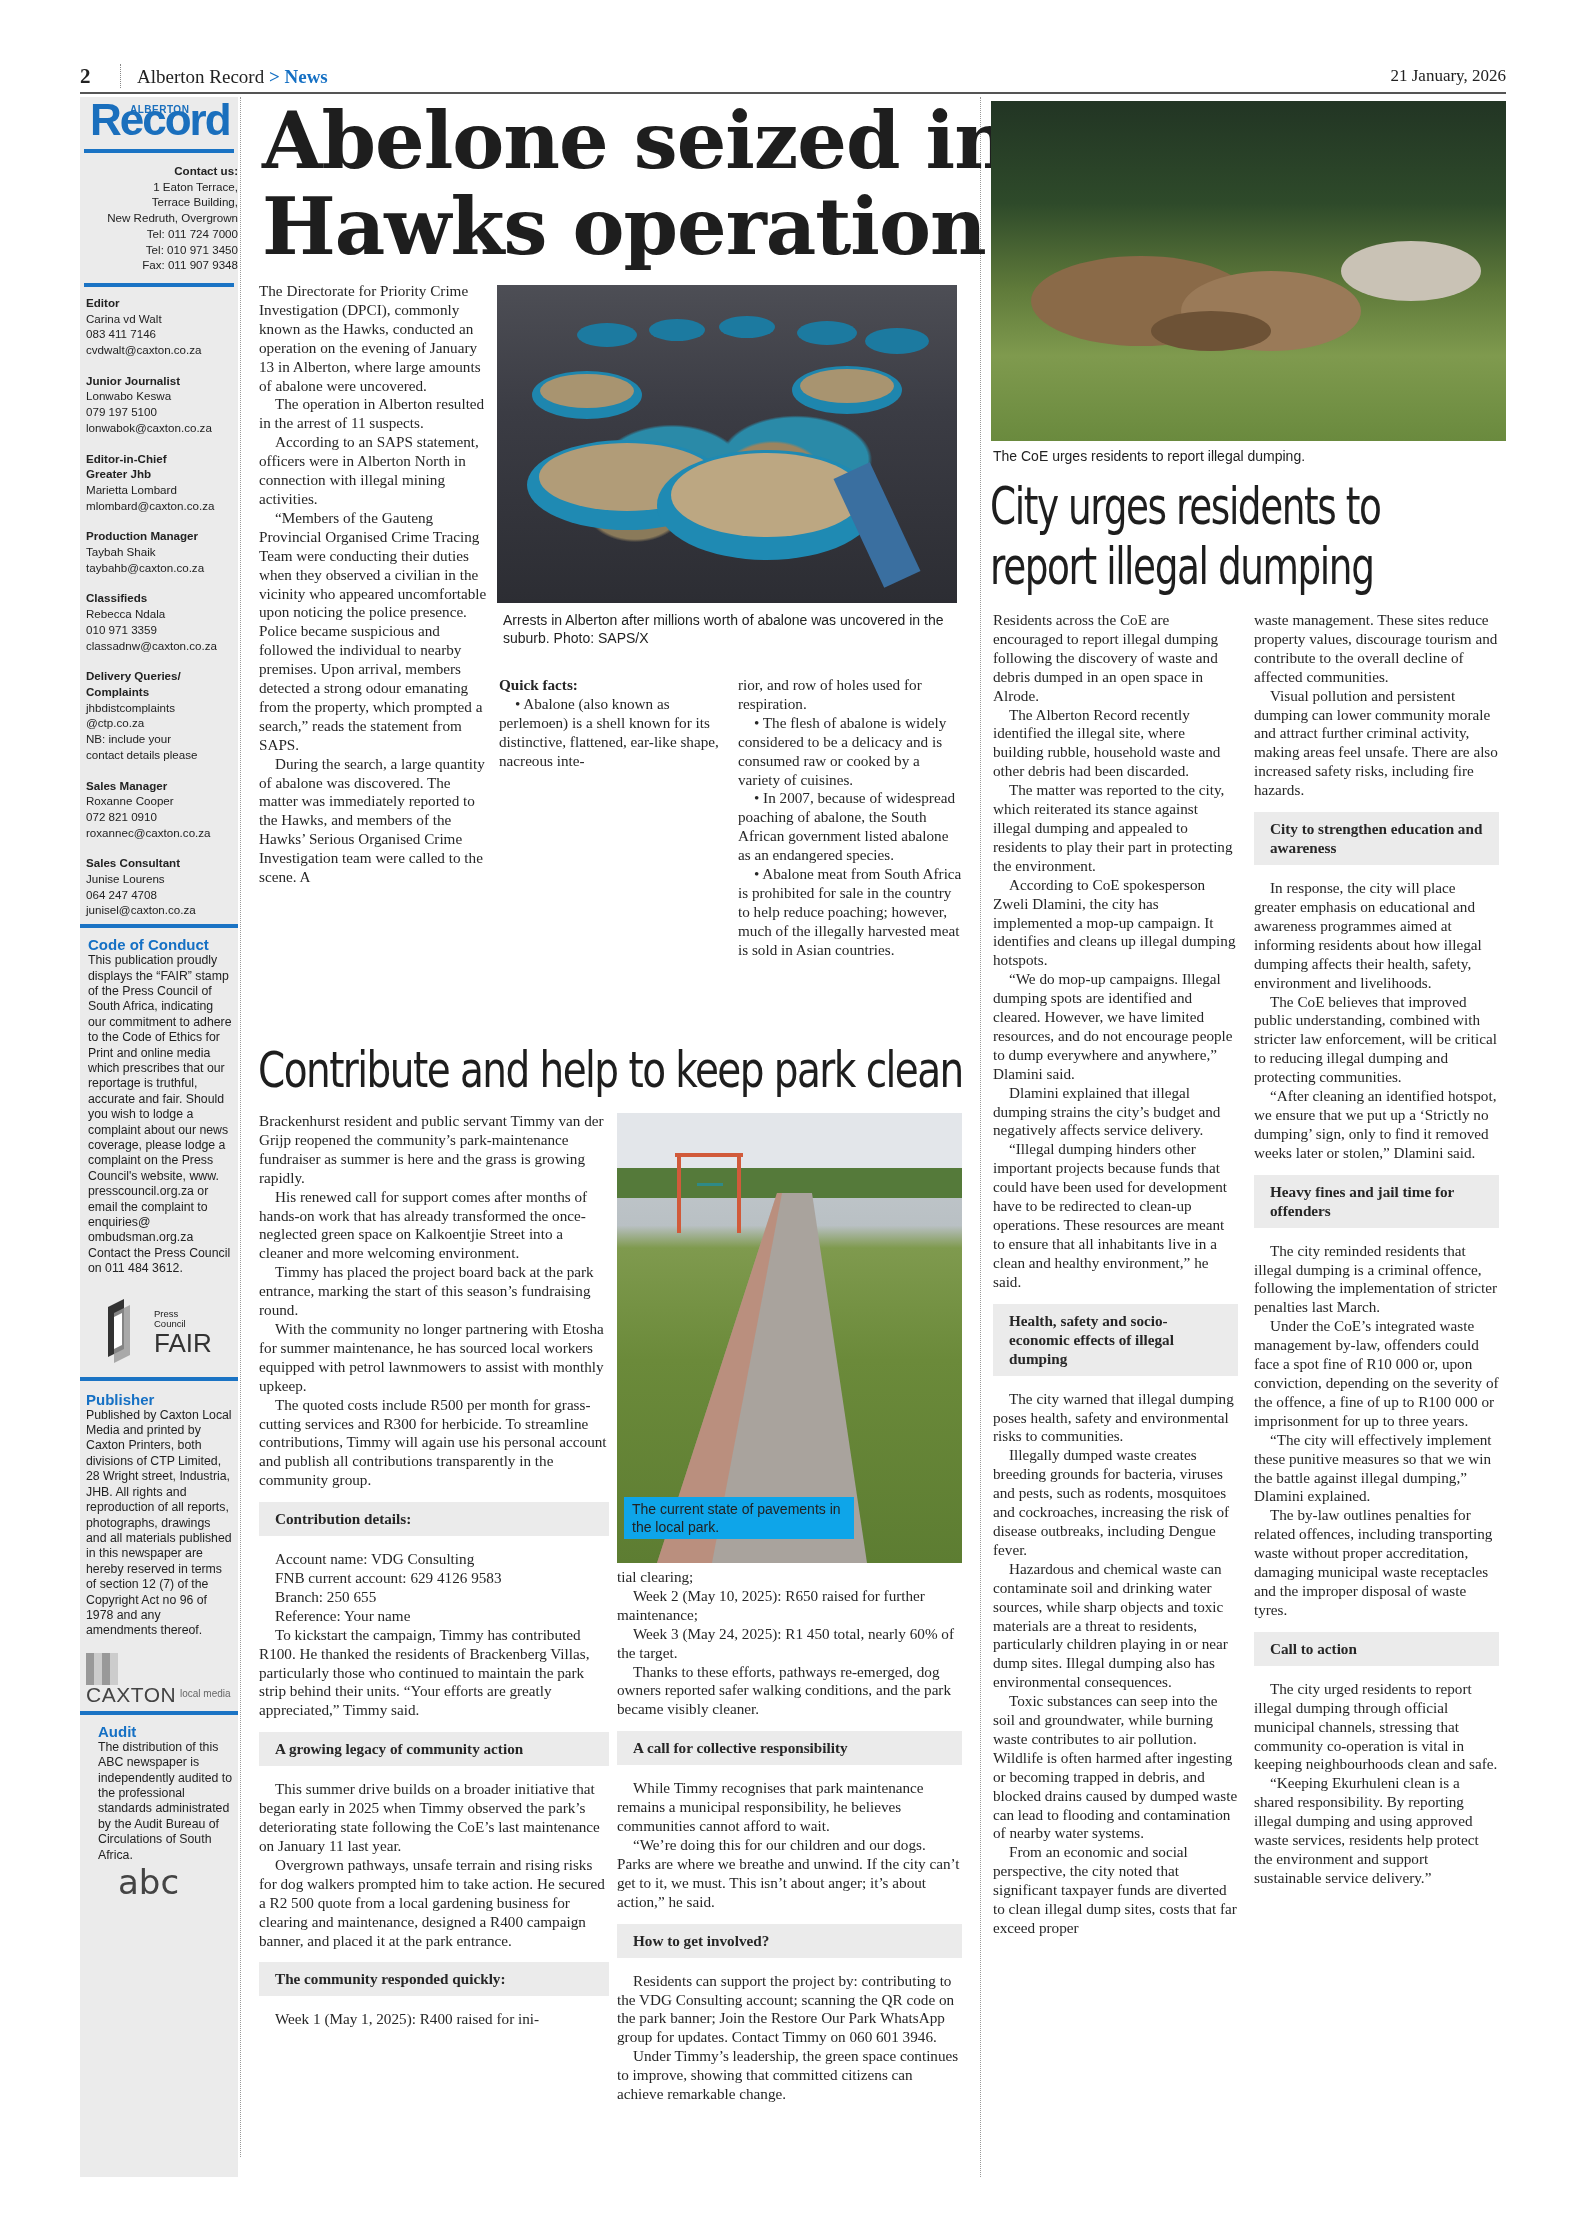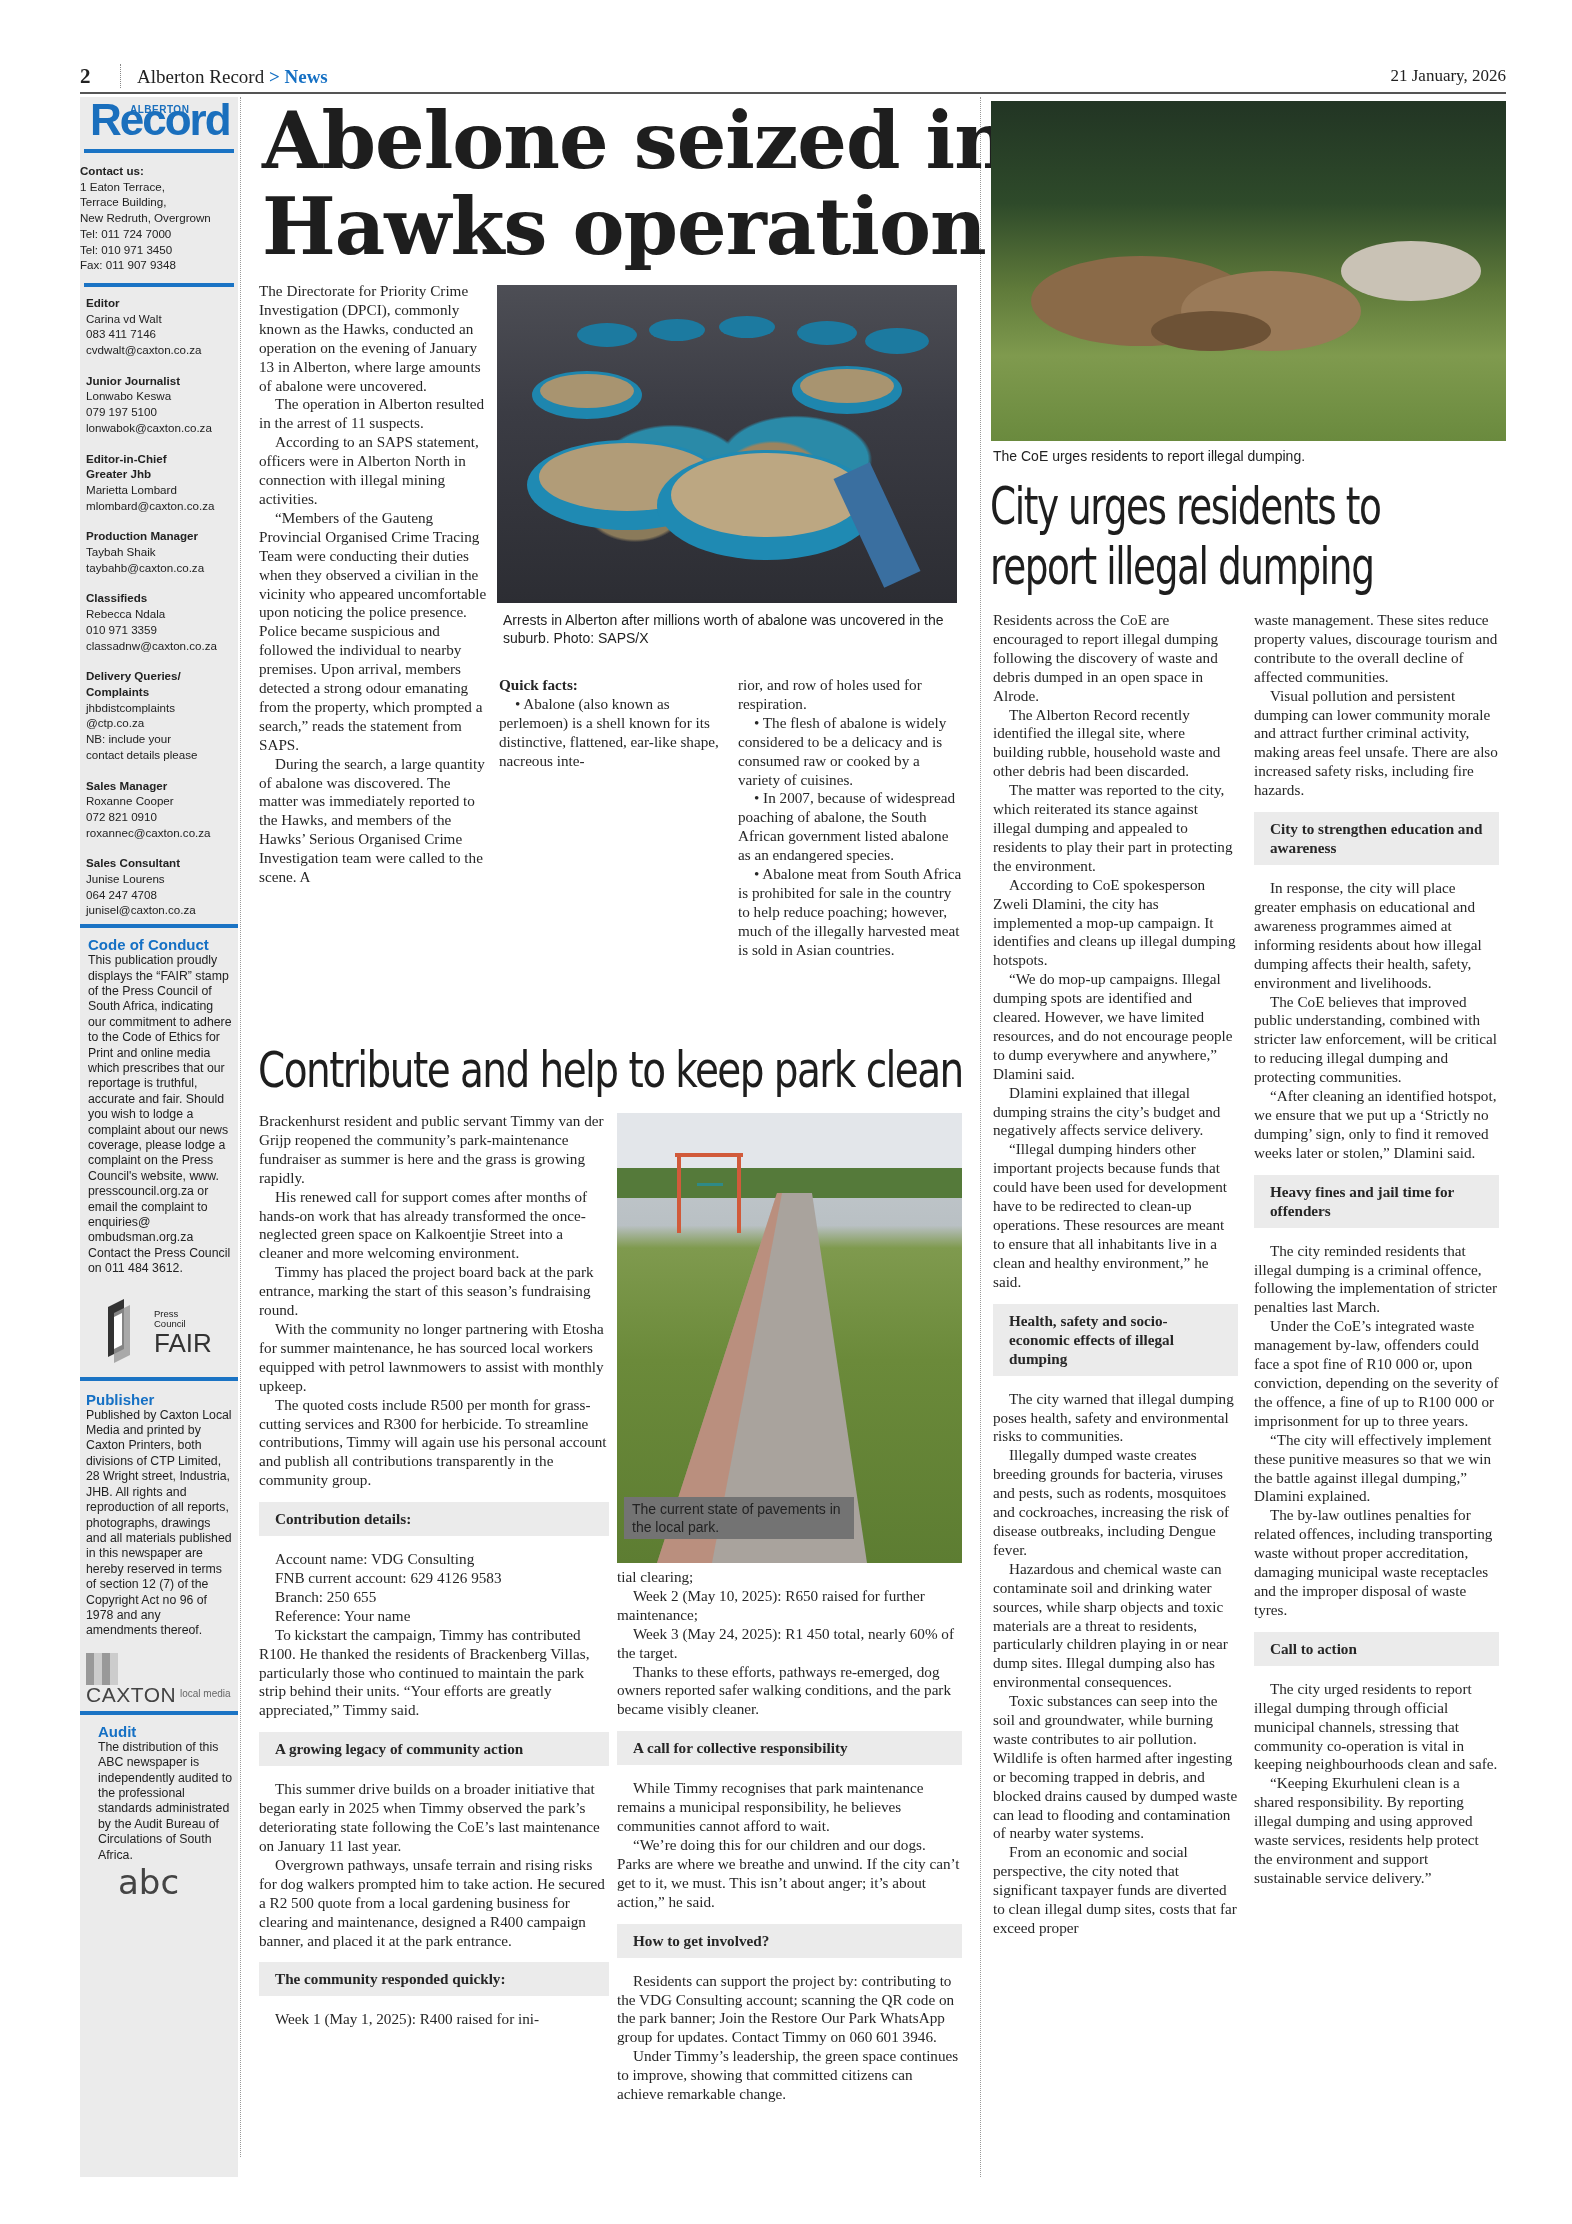--- a/index.html
+++ b/index.html
@@ -14,21 +14,21 @@
   .section .arrow { color: #1570c4; font-weight: bold; }
   .section .news { color: #1570c4; font-weight: bold; }
   .dateline { position: absolute; right: 0; top: 4px; font-size: 17px; }
 
   
   .sidebar { position: absolute; left: 80px; top: 97px; width: 158px; height: 2080px; background: #ebebeb; font-family: "Liberation Sans", "DejaVu Sans", sans-serif; font-size: 11.6px; line-height: 15.7px; color: #222; }
   .logo { position: relative; height: 50px; margin: 2px 8px 0 10px; }
   .logo .big { position: absolute; left: 0; top: 0; font-family: "Liberation Sans", sans-serif; font-weight: bold; font-size: 44px; color: #1a6fbd; line-height: 42px; letter-spacing: -2px; }
   .logo .small { position: absolute; left: 40px; top: 3px; font-size: 10px; font-weight: bold; color: #1a6fbd; letter-spacing: 0.5px; }
   .bluebar { height: 4px; background: #1a73c4; margin: 0 4px; }
-  .contact { text-align: left; padding: 10px 0 10px; }
+  .contact { text-align: right; padding: 10px 0 10px; }
   .contact .t { font-weight: bold; }
   .staff { padding: 8px 6px 0 6px; }
   .staff .role { font-weight: bold; }
   .staff .block { margin-bottom: 15px; }
   .blue-h { color: #1570c4; font-weight: bold; font-size: 15px; line-height: 17px; }
   .cod { padding: 8px 6px 0 8px; font-size: 12.3px; line-height: 15.4px; }
   .fair { position: relative; height: 86px; margin: 14px 0 0 0; }
   .fair .mark { position: absolute; left: 22px; top: 6px; width: 32px; height: 66px; }
   .fair .txt1 { position: absolute; left: 74px; top: 18px; font-size: 9.5px; line-height: 10px; }
   .fair .txt2 { position: absolute; left: 74px; top: 38px; font-size: 26px; line-height: 28px; color: #333; }
@@ -242,21 +242,21 @@
     <rect x="0" y="0" width="345" height="60" fill="#e3e6ea"></rect>
     <rect x="0" y="55" width="345" height="30" fill="#557a3a"></rect>
     <polygon points="160,80 195,80 250,450 40,450" fill="#a9a39d"></polygon>
     <polygon points="40,450 95,450 165,80 160,80" fill="#c98065" opacity="0.55"></polygon>
     <rect x="120" y="40" width="4" height="80" fill="#d15a3a"></rect>
     <rect x="60" y="40" width="4" height="80" fill="#d15a3a"></rect>
     <rect x="58" y="40" width="68" height="4" fill="#d15a3a"></rect>
     <rect x="80" y="70" width="26" height="3" fill="#2f8a87"></rect>
   </svg>
 </div>
-<div class="caption" style="left:624px; top:1497px; width:230px; background:#737373; padding:3px 8px;">The current state of pavements in the local park.</div>
+<div class="caption" style="left:624px; top:1497px; width:230px; background:#0ea5e9; padding:3px 8px;">The current state of pavements in the local park.</div>
 
 <div class="col" style="left:617px; top:1568px; width:345px;">
   <p class="noindent">tial clearing;</p>
   <p>Week 2 (May 10, 2025): R650 raised for further maintenance;</p>
   <p>Week 3 (May 24, 2025): R1 450 total, nearly 60% of the target.</p>
   <p>Thanks to these efforts, pathways re-emerged, dog owners reported safer walking conditions, and the park became visibly cleaner.</p>
   <div class="subhead">A call for collective responsibility</div>
   <p>While Timmy recognises that park maintenance remains a municipal responsibility, he believes communities cannot afford to wait.</p>
   <p>“We’re doing this for our children and our dogs. Parks are where we breathe and unwind. If the city can’t get to it, we must. This isn’t about anger; it’s about action,” he said.</p>
   <div class="subhead">How to get involved?</div>

